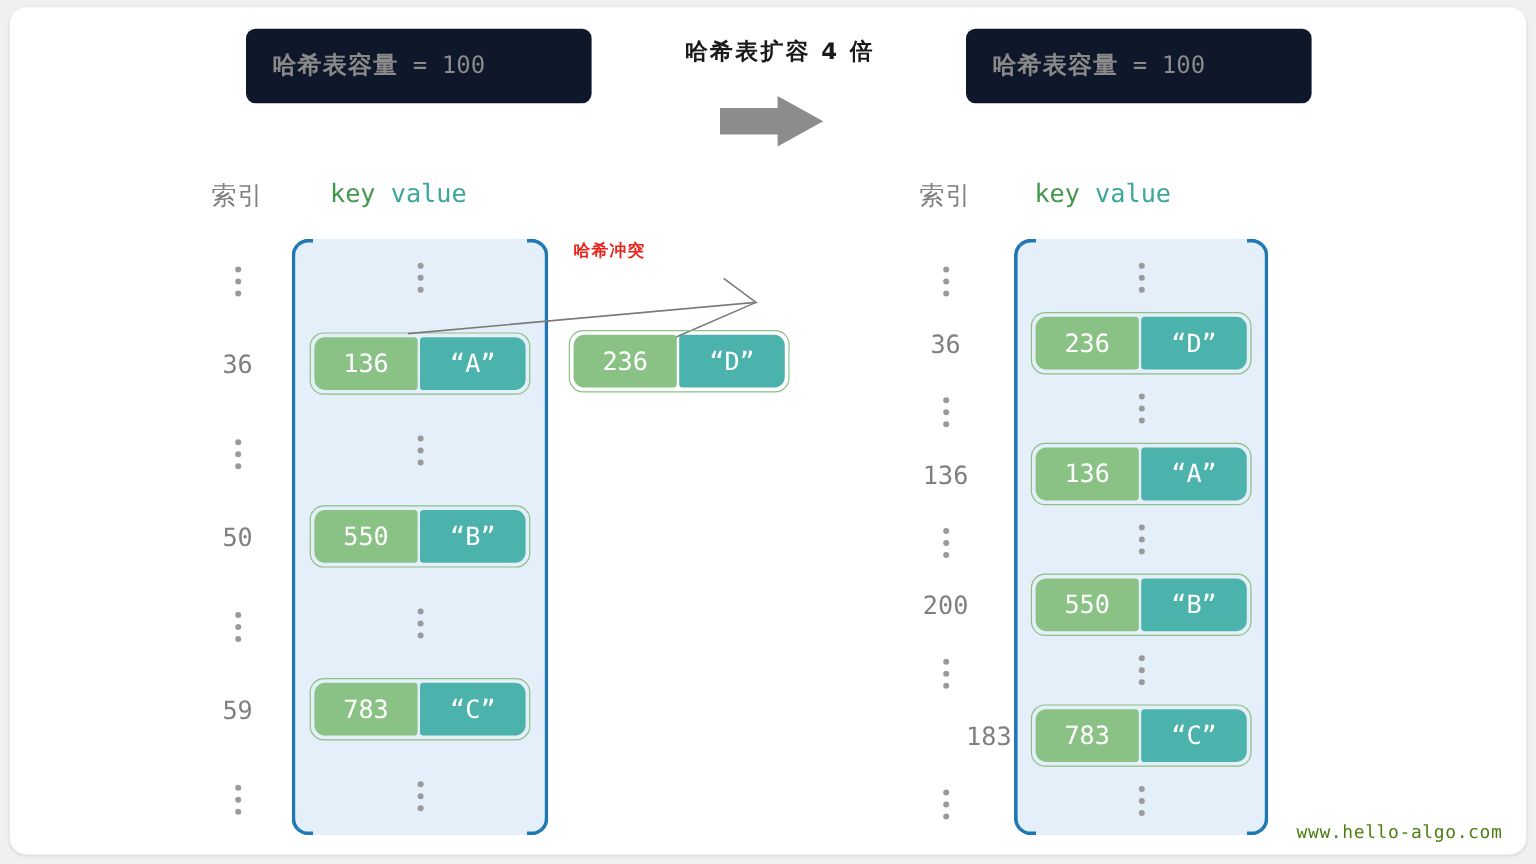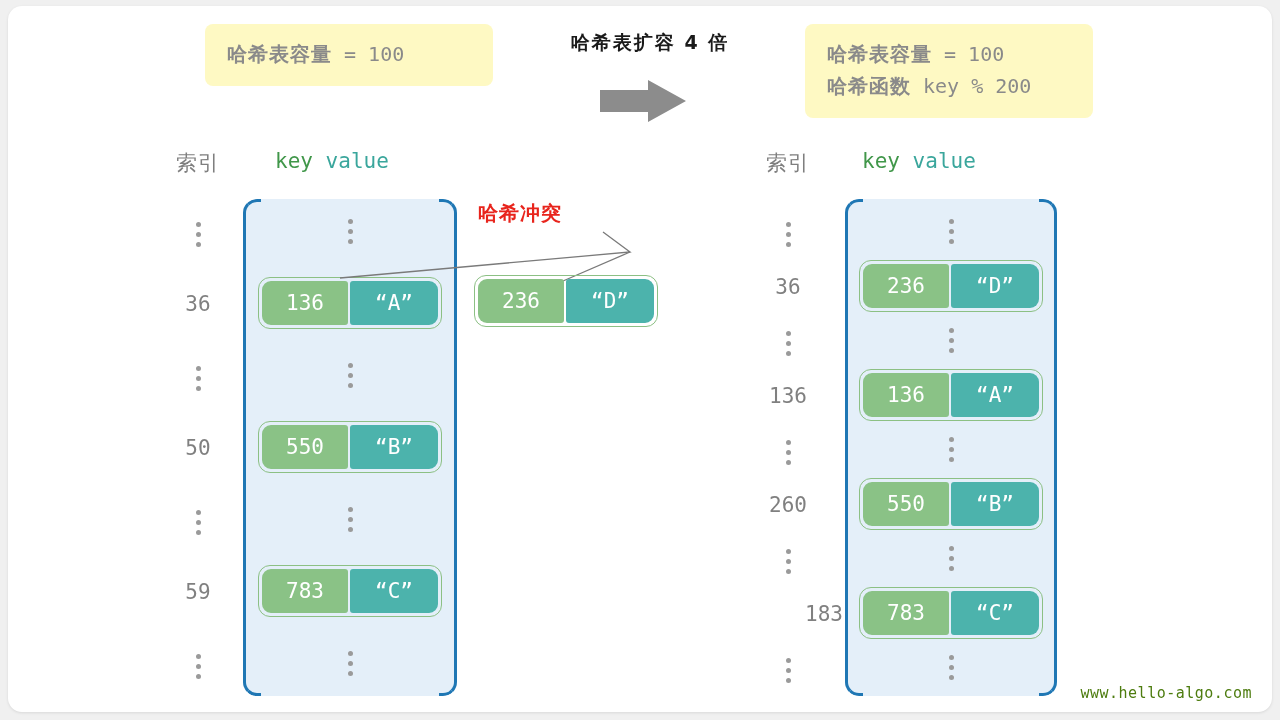--- a/index.html
+++ b/index.html
@@ -21,21 +21,21 @@
     width: 1264px;
     height: 706px;
     background: #ffffff;
     border-radius: 14px;
     box-shadow: 0 1px 3px rgba(0,0,0,0.10);
   }
 
   
   .info-box {
     position: absolute;
-    background: #fef9c3;
+    background: #0f172a;
     border-radius: 8px;
     padding: 14px 22px 16px 22px;
     box-sizing: border-box;
   }
   .info-line {
     font-family: "DejaVu Sans Mono", monospace;
     font-size: 20px;
     line-height: 32px;
     color: #8a8a8a;
     white-space: pre;
@@ -198,21 +198,21 @@
   }
   .vdots.idx { position: absolute; width: 80px; }
 
   
   #collision-label {
     position: absolute;
     left: 478px;
     top: 200px;
     font-family: "DejaVu Sans", sans-serif;
     font-weight: bold;
-    font-size: 20px;
+    font-size: 14px;
     color: #e8241c;
     letter-spacing: 1px;
     white-space: nowrap;
   }
   #collision-lines {
     position: absolute;
     left: 0;
     top: 0;
     width: 1280px;
     height: 720px;
@@ -249,21 +249,20 @@
 
   <div id="arrow-title">哈希表扩容 4 倍</div>
   <div id="arrow-shape">
     <svg width="86" height="46" viewBox="0 0 86 46" xmlns="http://www.w3.org/2000/svg">
       <path d="M0 12 L48 12 L48 2 L86 23 L48 44 L48 34 L0 34 Z" fill="#8c8c8c"></path>
     </svg>
   </div>
 
   <div class="info-box" id="info-right">
     <div class="info-line"><span class="cn">哈希表容量</span><span> = 100</span></div>
-    <div class="info-line"><span class="cn">哈希函数</span><span> key % 200</span></div>
   </div>
 
   <div class="col-head cn" style="left:158px; top:149px; width:80px; text-align:center;">索引</div>
   <div class="kv-head" style="left:275px; top:149px;"><span class="k">key</span><span> </span><span class="v">value</span></div>
 
   <div class="col-head cn" style="left:748px; top:149px; width:80px; text-align:center;">索引</div>
   <div class="kv-head" style="left:862px; top:149px;"><span class="k">key</span><span> </span><span class="v">value</span></div>
 
   <div class="bucket" id="bucket-left" style="left:243px; top:199px; width:214px; height:497px;"></div>
   <div id="rows-left">
@@ -413,21 +412,21 @@
         <i></i>
         <i></i>
         <i></i>
       </div>
       <div class="index-label" style="left: 748px; top: 383.5px;">136</div>
       <div class="vdots idx" style="left: 748px; top: 440px;">
         <i></i>
         <i></i>
         <i></i>
       </div>
-      <div class="index-label" style="left: 748px; top: 492.5px;">260</div>
+      <div class="index-label" style="left: 748px; top: 492.5px;">200</div>
       <div class="vdots idx" style="left: 748px; top: 549px;">
         <i></i>
         <i></i>
         <i></i>
       </div>
       <div class="index-label" style="left: 784px; top: 601.5px;">183</div>
       <div class="vdots idx" style="left: 748px; top: 658px;">
         <i></i>
         <i></i>
         <i></i>

